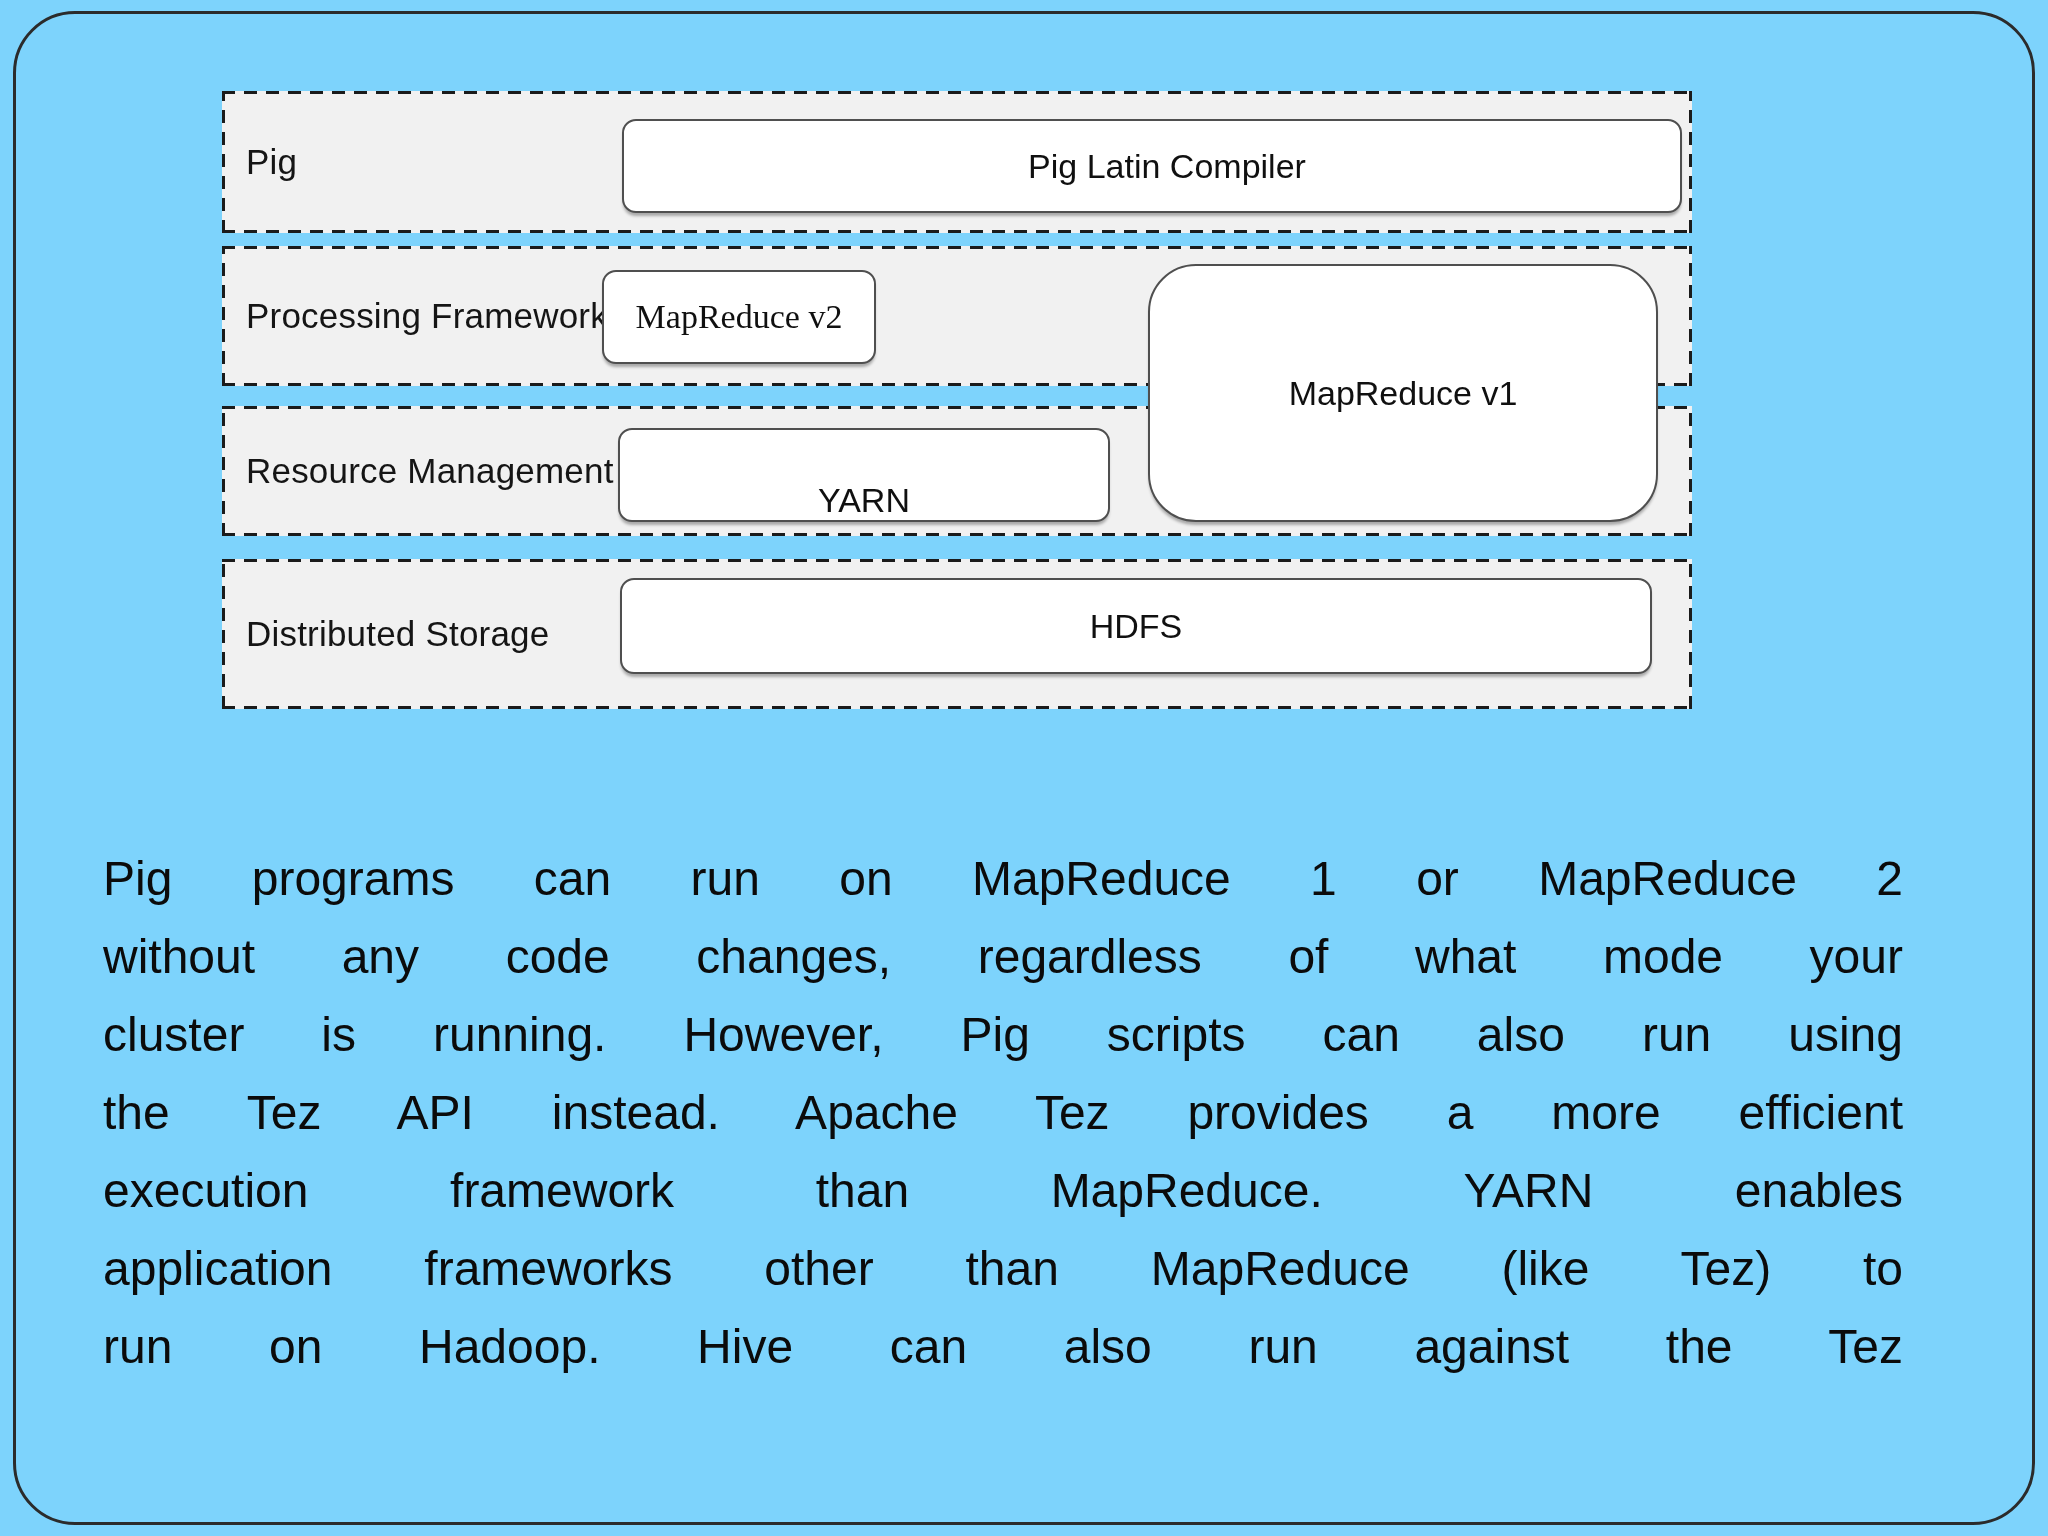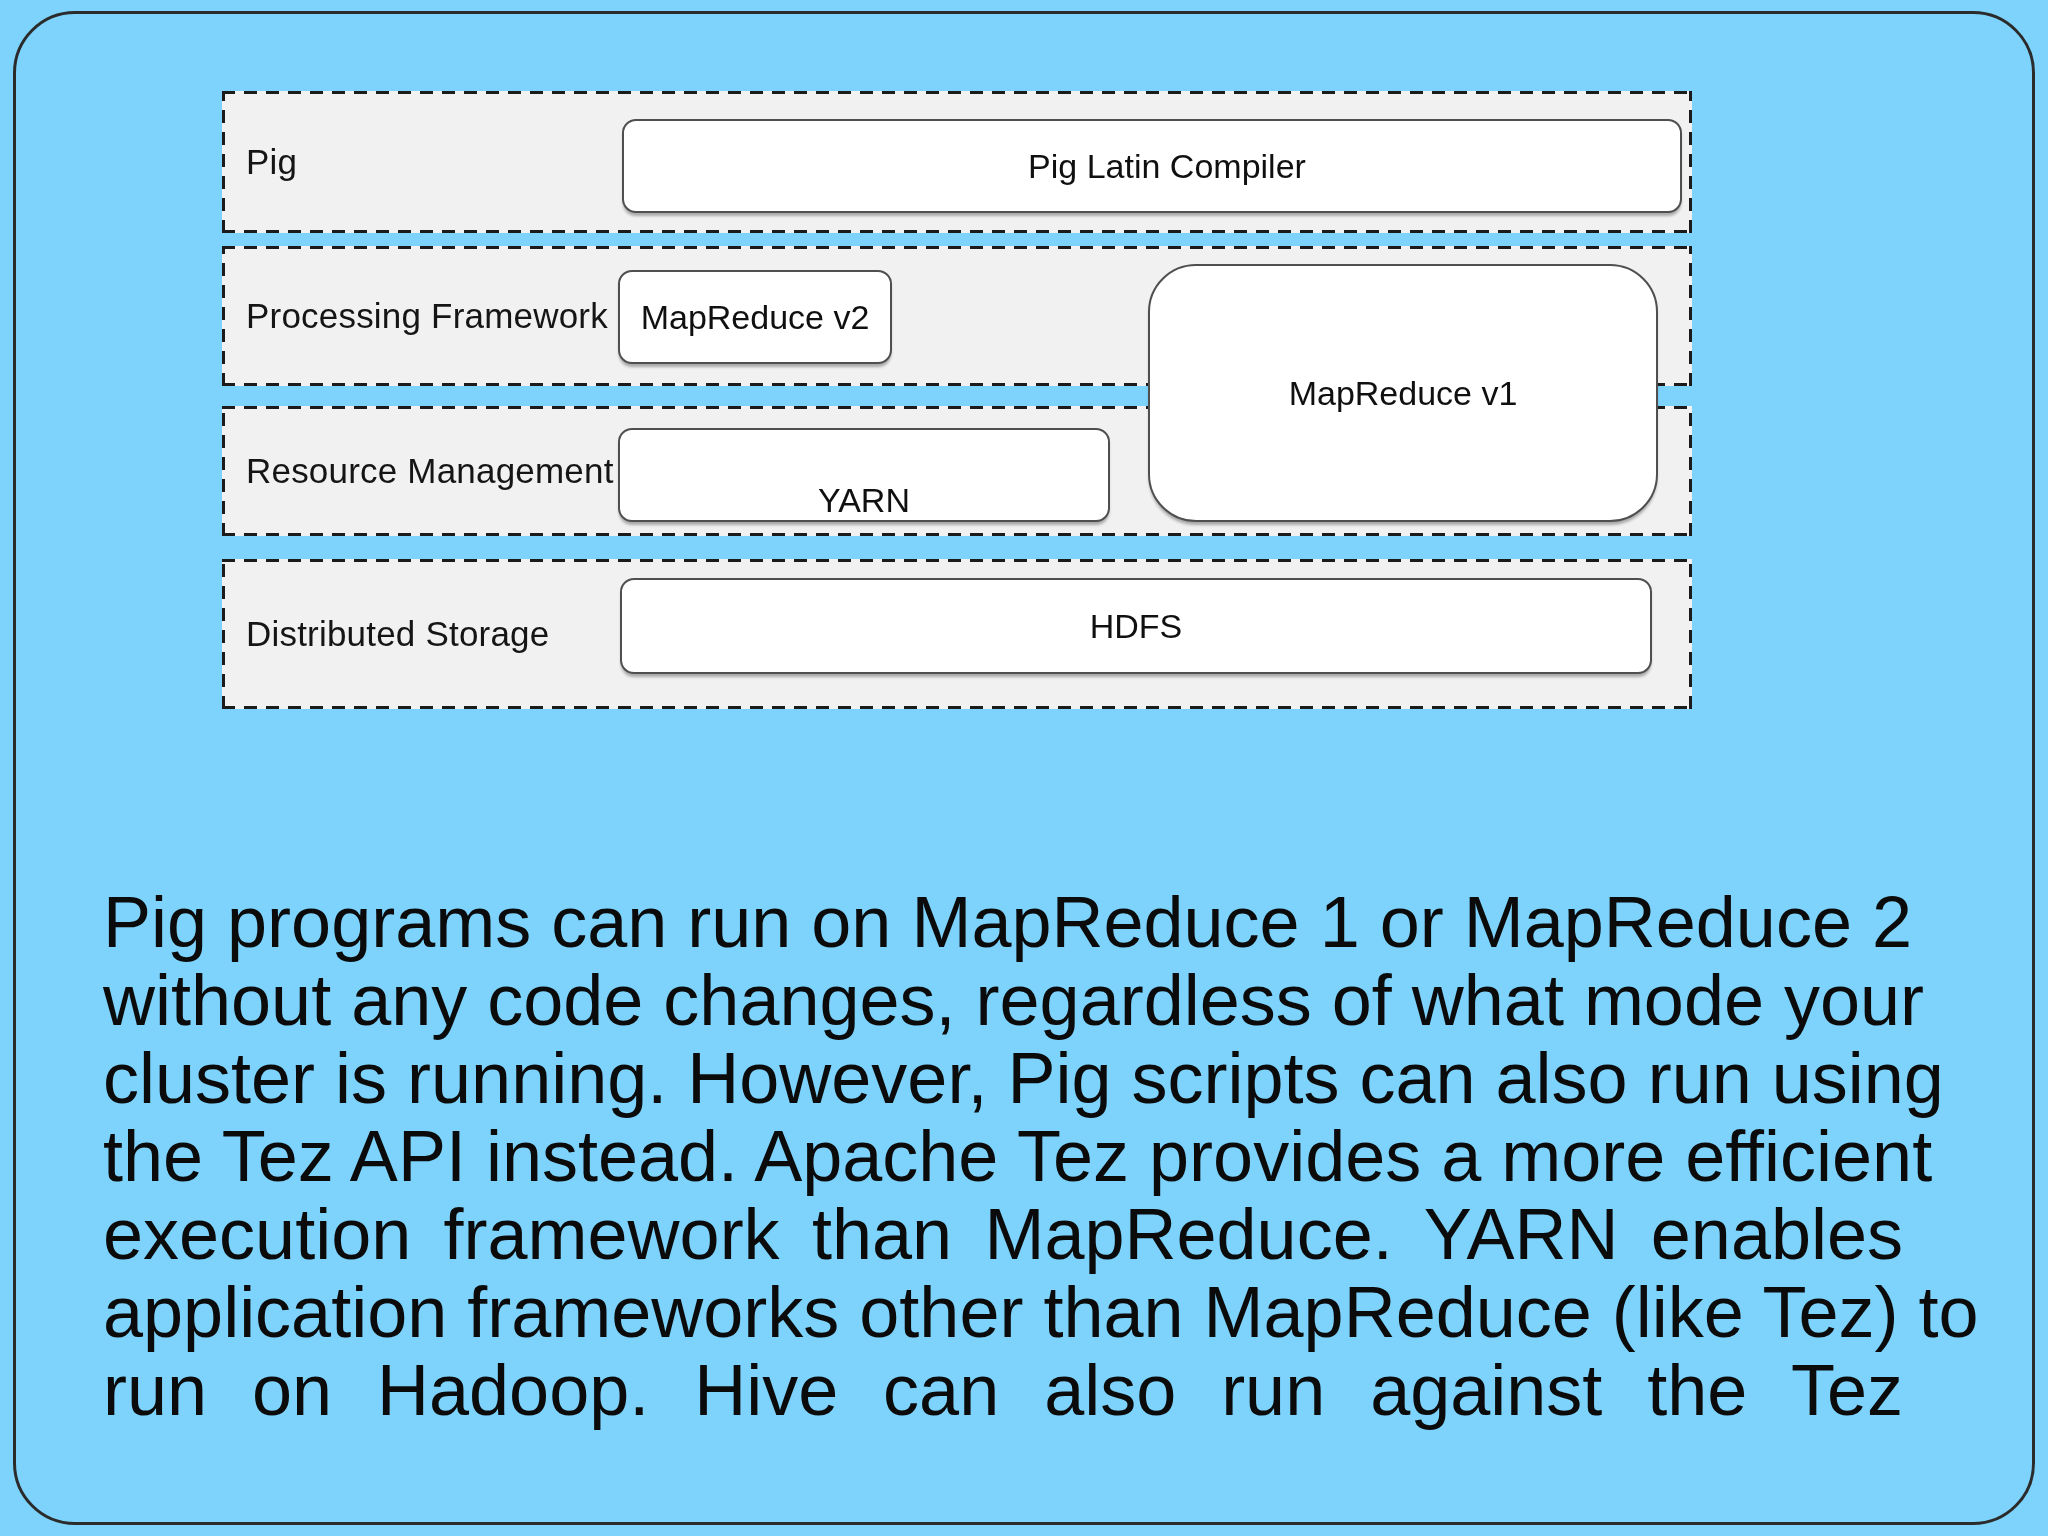--- a/index.html
+++ b/index.html
@@ -66,37 +66,37 @@
     border-radius: 14px;
     box-shadow: 0 4px 3px -1px rgba(0,0,0,0.30);
     display: flex;
     align-items: center;
     justify-content: center;
     font-size: 34px;
     color: #101010;
     white-space: nowrap;
   }
   .node-pig-latin-compiler { left: 400px; top: 28px; width: 1026px; height: 90px; padding-left: 30px; }
-  .node-mapreduce-v2       { left: 396px; top: 24px; width: 270px;  height: 90px; }
+  .node-mapreduce-v2       { left: 380px; top: 24px; width: 270px;  height: 90px; font-family: Liberation Serif, serif; }
   .node-tez                { left: 688px; top: 24px; width: 196px;  height: 90px; }
   .node-yarn               { left: 396px; top: 22px; width: 488px;  height: 90px; align-items: flex-end; }
   .node-hdfs               { left: 398px; top: 19px; width: 1028px; height: 92px; }
   
   .node-mapreduce-v1 {
     left: 926px; top: 173px;
     width: 506px; height: 254px;
     border-radius: 48px;
     z-index: 5;
   }
   
   .paragraph {
     position: absolute;
-    left: 103px; top: 883px;
+    left: 103px; top: 840px;
     width: 1800px;
-    font-size: 72px;
+    font-size: 48px;
     color: #0b0b0b;
   }
   .para-line {
     height: 78px;
     line-height: 78px;
     text-align: justify;
     text-align-last: justify;
     white-space: nowrap;
   }
   .para-line.last {

